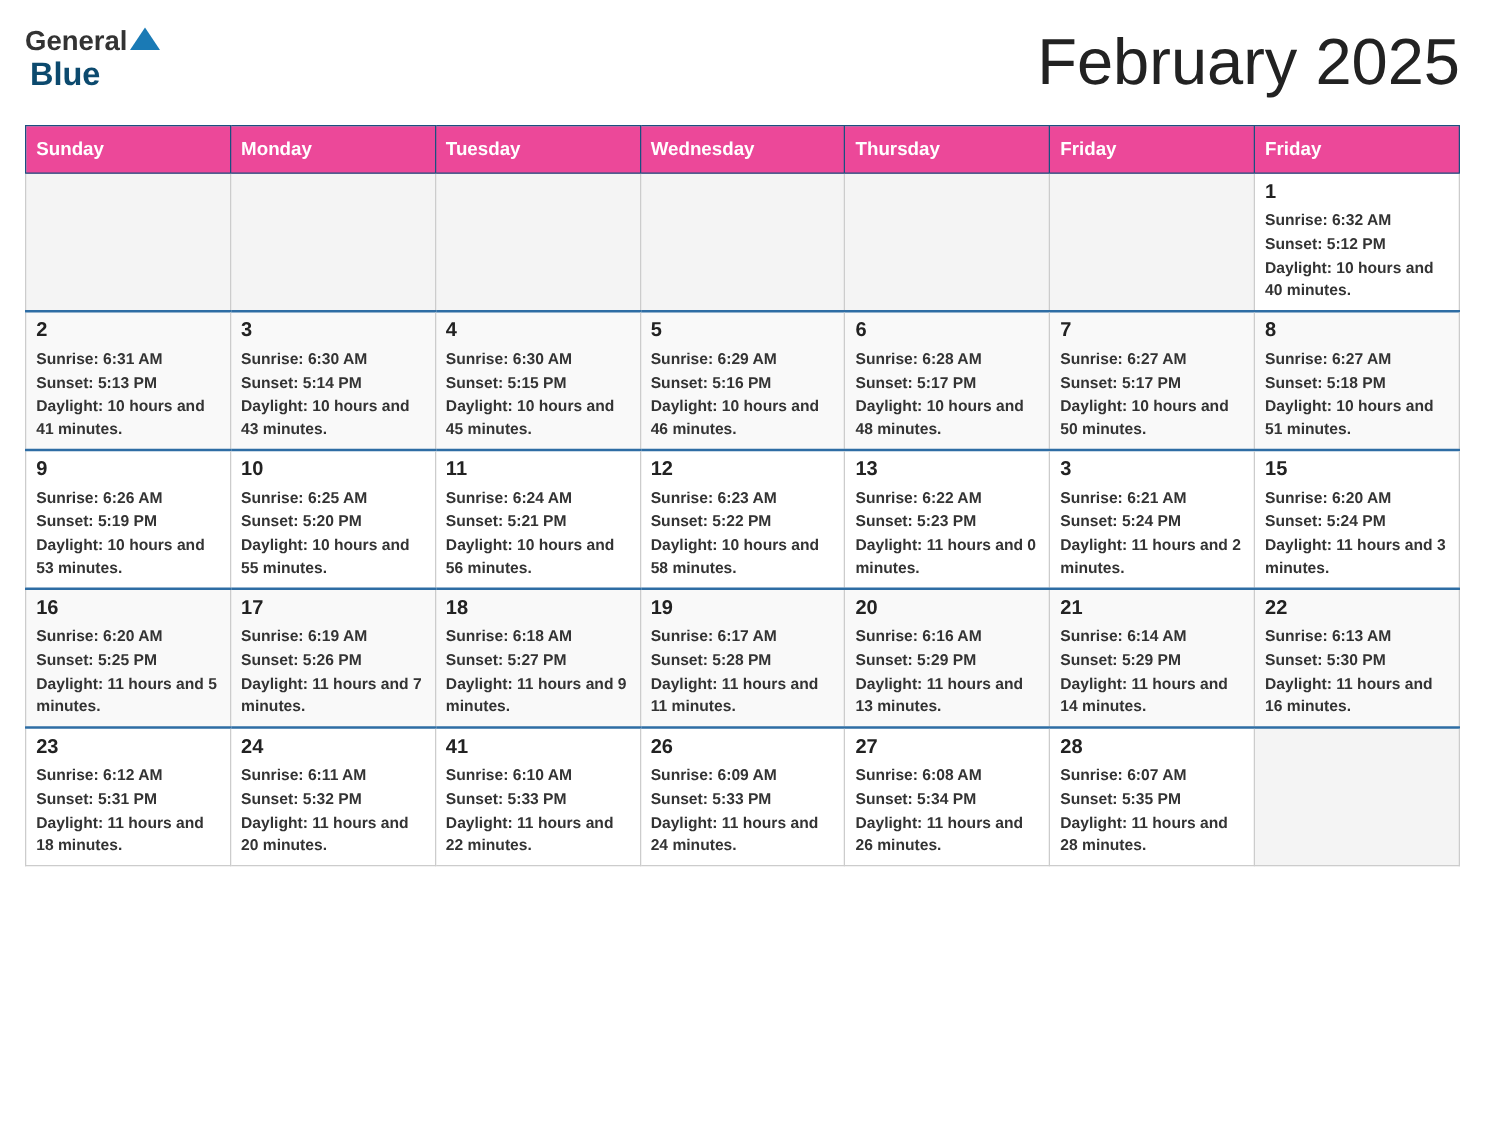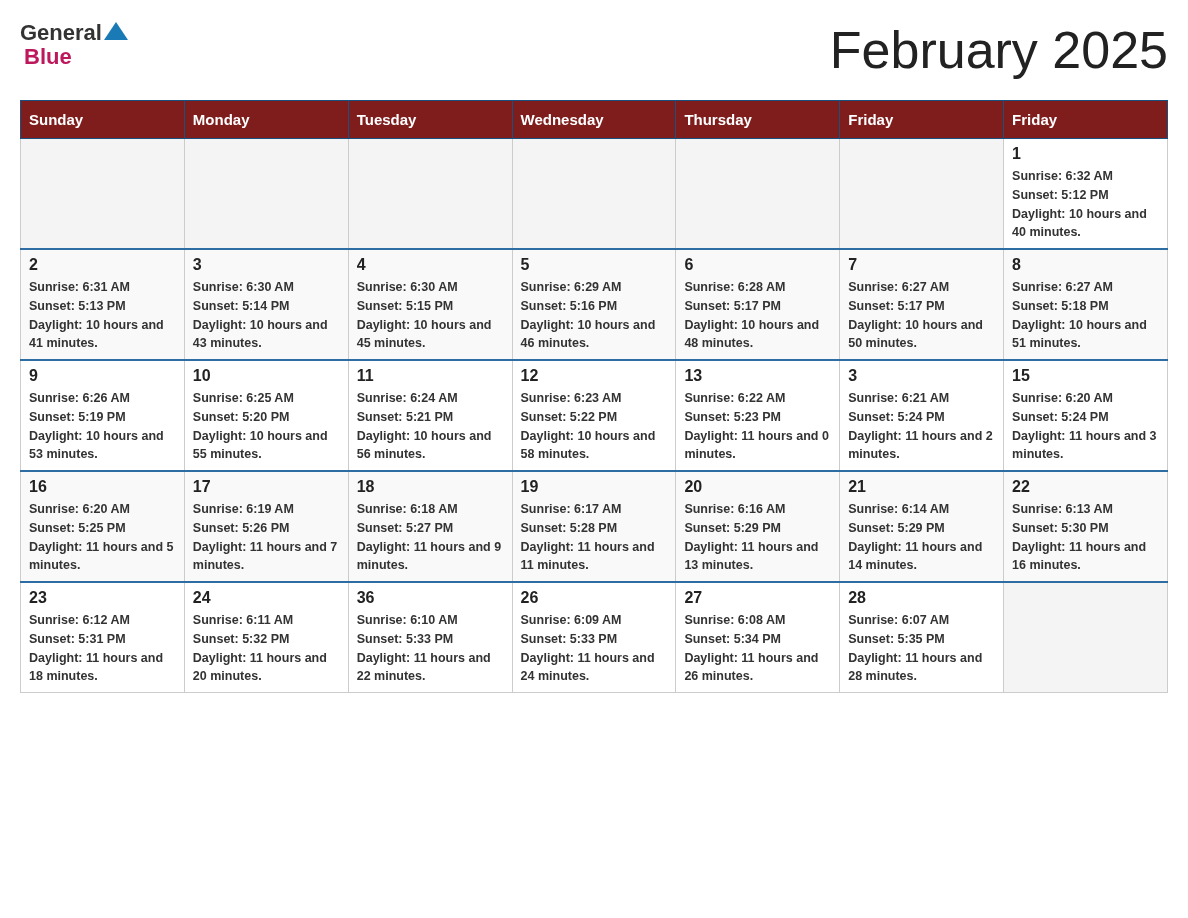--- a/index.html
+++ b/index.html
@@ -34,23 +34,23 @@
     .logo-triangle {
       width: 0;
       height: 0;
       border-left: 12px solid transparent;
       border-right: 12px solid transparent;
       border-bottom: 18px solid #1a7ab5;
       margin-left: 2px;
       margin-top: -4px;
     }
     .logo-blue {
-      font-size: 22px;
-      font-weight: bold;
-      color: #be185d;
+      font-size: 26px;
+      font-weight: bold;
+      color: #0c4a6e;
       margin-top: -2px;
       margin-left: 4px;
     }
     .title-section {
       text-align: right;
       margin-left: 28px;
     }
     .month-title {
       font-size: 52px;
       font-weight: normal;
@@ -60,21 +60,21 @@
       font-size: 22px;
       color: #555;
       margin-top: 4px;
     }
     .calendar {
       width: 100%;
       border-collapse: collapse;
       border: 1px solid #999;
     }
     .calendar th {
-      background-color: #7f1d1d;
+      background-color: #ec4899;
       color: #fff;
       font-size: 15px;
       font-weight: bold;
       padding: 10px 8px;
       text-align: left;
       border: 1px solid #1a5080;
     }
     .calendar td {
       vertical-align: top;
       padding: 6px 8px;
@@ -243,21 +243,21 @@
       <tr class="row-divider">
         <td>
           <div class="day-number">23</div>
           <div class="day-info">Sunrise: 6:12 AM<br>Sunset: 5:31 PM<br>Daylight: 11 hours and 18 minutes.</div>
         </td>
         <td>
           <div class="day-number">24</div>
           <div class="day-info">Sunrise: 6:11 AM<br>Sunset: 5:32 PM<br>Daylight: 11 hours and 20 minutes.</div>
         </td>
         <td>
-          <div class="day-number">36</div>
+          <div class="day-number">41</div>
           <div class="day-info">Sunrise: 6:10 AM<br>Sunset: 5:33 PM<br>Daylight: 11 hours and 22 minutes.</div>
         </td>
         <td>
           <div class="day-number">26</div>
           <div class="day-info">Sunrise: 6:09 AM<br>Sunset: 5:33 PM<br>Daylight: 11 hours and 24 minutes.</div>
         </td>
         <td>
           <div class="day-number">27</div>
           <div class="day-info">Sunrise: 6:08 AM<br>Sunset: 5:34 PM<br>Daylight: 11 hours and 26 minutes.</div>
         </td>

